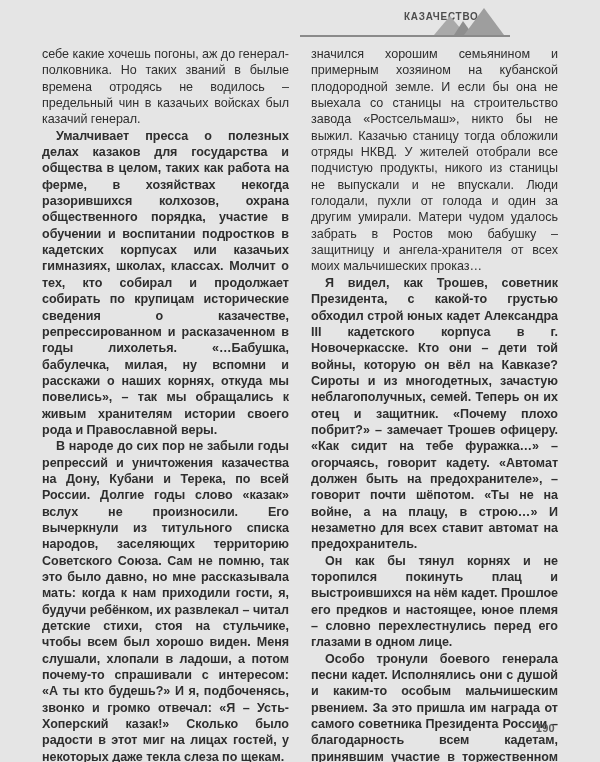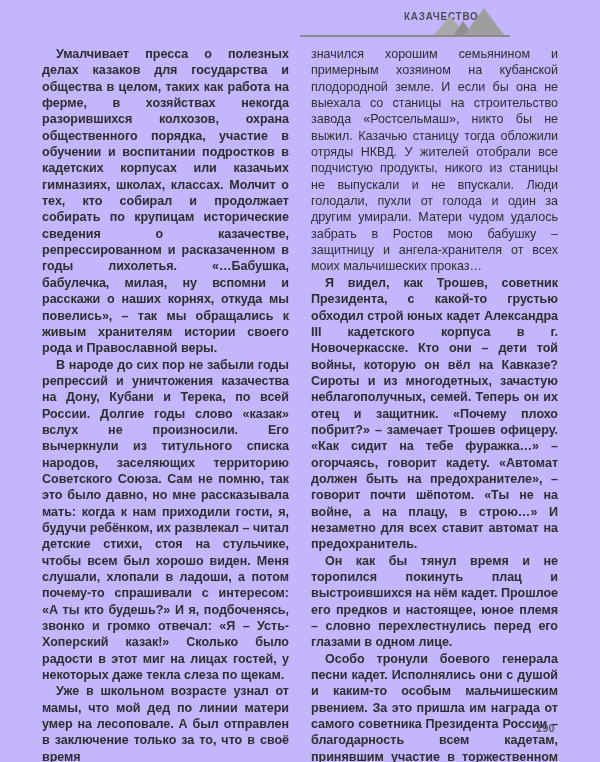--- a/index.html
+++ b/index.html
@@ -15,21 +15,21 @@
     color: #2c2c2c;
     position: relative;
     overflow: hidden;
   }
 
   .page {
     position: absolute;
     inset: 0;
     width: 600px;
     height: 762px;
-    background: #c4b5fd;
+    background: #e5e5e5;
   }
 
   
   .running-header {
     position: absolute;
     top: 8px;
     left: 300px;
     width: 255px;
     height: 32px;
   }
@@ -113,29 +113,30 @@
       <polygon points="40,27 49,13 59,27" fill="#8e8e8e"></polygon>
       <polygon points="50,27 70,0 90,27" fill="#9e9e9e"></polygon>
     </svg>
 
     <div class="header-rule"></div>
   </div>
 
   <div class="columns">
 
     <div class="col">
+      <p>себе какие хочешь погоны, аж до генерал-полковника. Но таких званий в былые времена отродясь не водилось – предельный чин в казачьих войсках был казачий генерал.</p>
       <p class="indent">Умалчивает пресса о полезных делах казаков для государства и общества в целом, таких как работа на ферме, в хозяйствах некогда разорившихся колхозов, охрана общественного порядка, участие в обучении и воспитании подростков в кадетских корпусах или казачьих гимназиях, школах, классах. Молчит о тех, кто собирал и продолжает собирать по крупицам исторические сведения о казачестве, репрессированном и расказаченном в годы лихолетья. «…Бабушка, бабулечка, милая, ну вспомни и расскажи о наших корнях, откуда мы повелись», – так мы обращались к живым хранителям истории своего рода и Православной веры.</p>
       <p class="indent">В народе до сих пор не забыли годы репрессий и уничтожения казачества на Дону, Кубани и Терека, по всей России. Долгие годы слово «казак» вслух не произносили. Его вычеркнули из титульного списка народов, заселяющих территорию Советского Союза. Сам не помню, так это было давно, но мне рассказывала мать: когда к нам приходили гости, я, будучи ребёнком, их развлекал – читал детские стихи, стоя на стульчике, чтобы всем был хорошо виден. Меня слушали, хлопали в ладоши, а потом почему-то спрашивали с интересом: «А ты кто будешь?» И я, подбоченясь, звонко и громко отвечал: «Я – Усть-Хоперский казак!» Сколько было радости в этот миг на лицах гостей, у некоторых даже текла слеза по щекам.</p>
       <p class="indent">Уже в школьном возрасте узнал от мамы, что мой дед по линии матери умер на лесоповале. А был отправлен в заключение только за то, что в своё время</p>
     </div>
 
     <div class="col">
       <p>значился хорошим семьянином и примерным хозяином на кубанской плодородной земле. И если бы она не выехала со станицы на строительство завода «Ростсельмаш», никто бы не выжил. Казачью станицу тогда обложили отряды НКВД. У жителей отобрали все подчистую продукты, никого из станицы не выпускали и не впускали. Люди голодали, пухли от голода и один за другим умирали. Матери чудом удалось забрать в Ростов мою бабушку – защитницу и ангела-хранителя от всех моих мальчишеских проказ…</p>
       <p class="indent">Я видел, как Трошев, советник Президента, с какой-то грустью обходил строй юных кадет Александра III кадетского корпуса в г. Новочеркасске. Кто они – дети той войны, которую он вёл на Кавказе? Сироты и из многодетных, зачастую неблагополучных, семей. Теперь он их отец и защитник. «Почему плохо побрит?» – замечает Трошев офицеру. «Как сидит на тебе фуражка…» – огорчаясь, говорит кадету. «Автомат должен быть на предохранителе», – говорит почти шёпотом. «Ты не на войне, а на плацу, в строю…» И незаметно для всех ставит автомат на предохранитель.</p>
-      <p class="indent">Он как бы тянул время и не торопился покинуть плац и выстроившихся на нём кадет. Прошлое его предков и настоящее, юное племя – словно перехлестнулись перед его глазами в одном лице.</p>
+      <p class="indent">Он как бы тянул корнях и не торопился покинуть плац и выстроившихся на нём кадет. Прошлое его предков и настоящее, юное племя – словно перехлестнулись перед его глазами в одном лице.</p>
       <p class="indent">Особо тронули боевого генерала песни кадет. Исполнялись они с душой и каким-то особым мальчишеским рвением. За это пришла им награда от самого советника Президента России – благодарность всем кадетам, принявшим участие в торжественном построении, сумевшим показать свою выучку на плацу и исполнившим с душою строевые песни…</p>
     </div>
 
   </div>
 
   <div class="folio">190</div>
 
 </div>
 
 </body></html>

